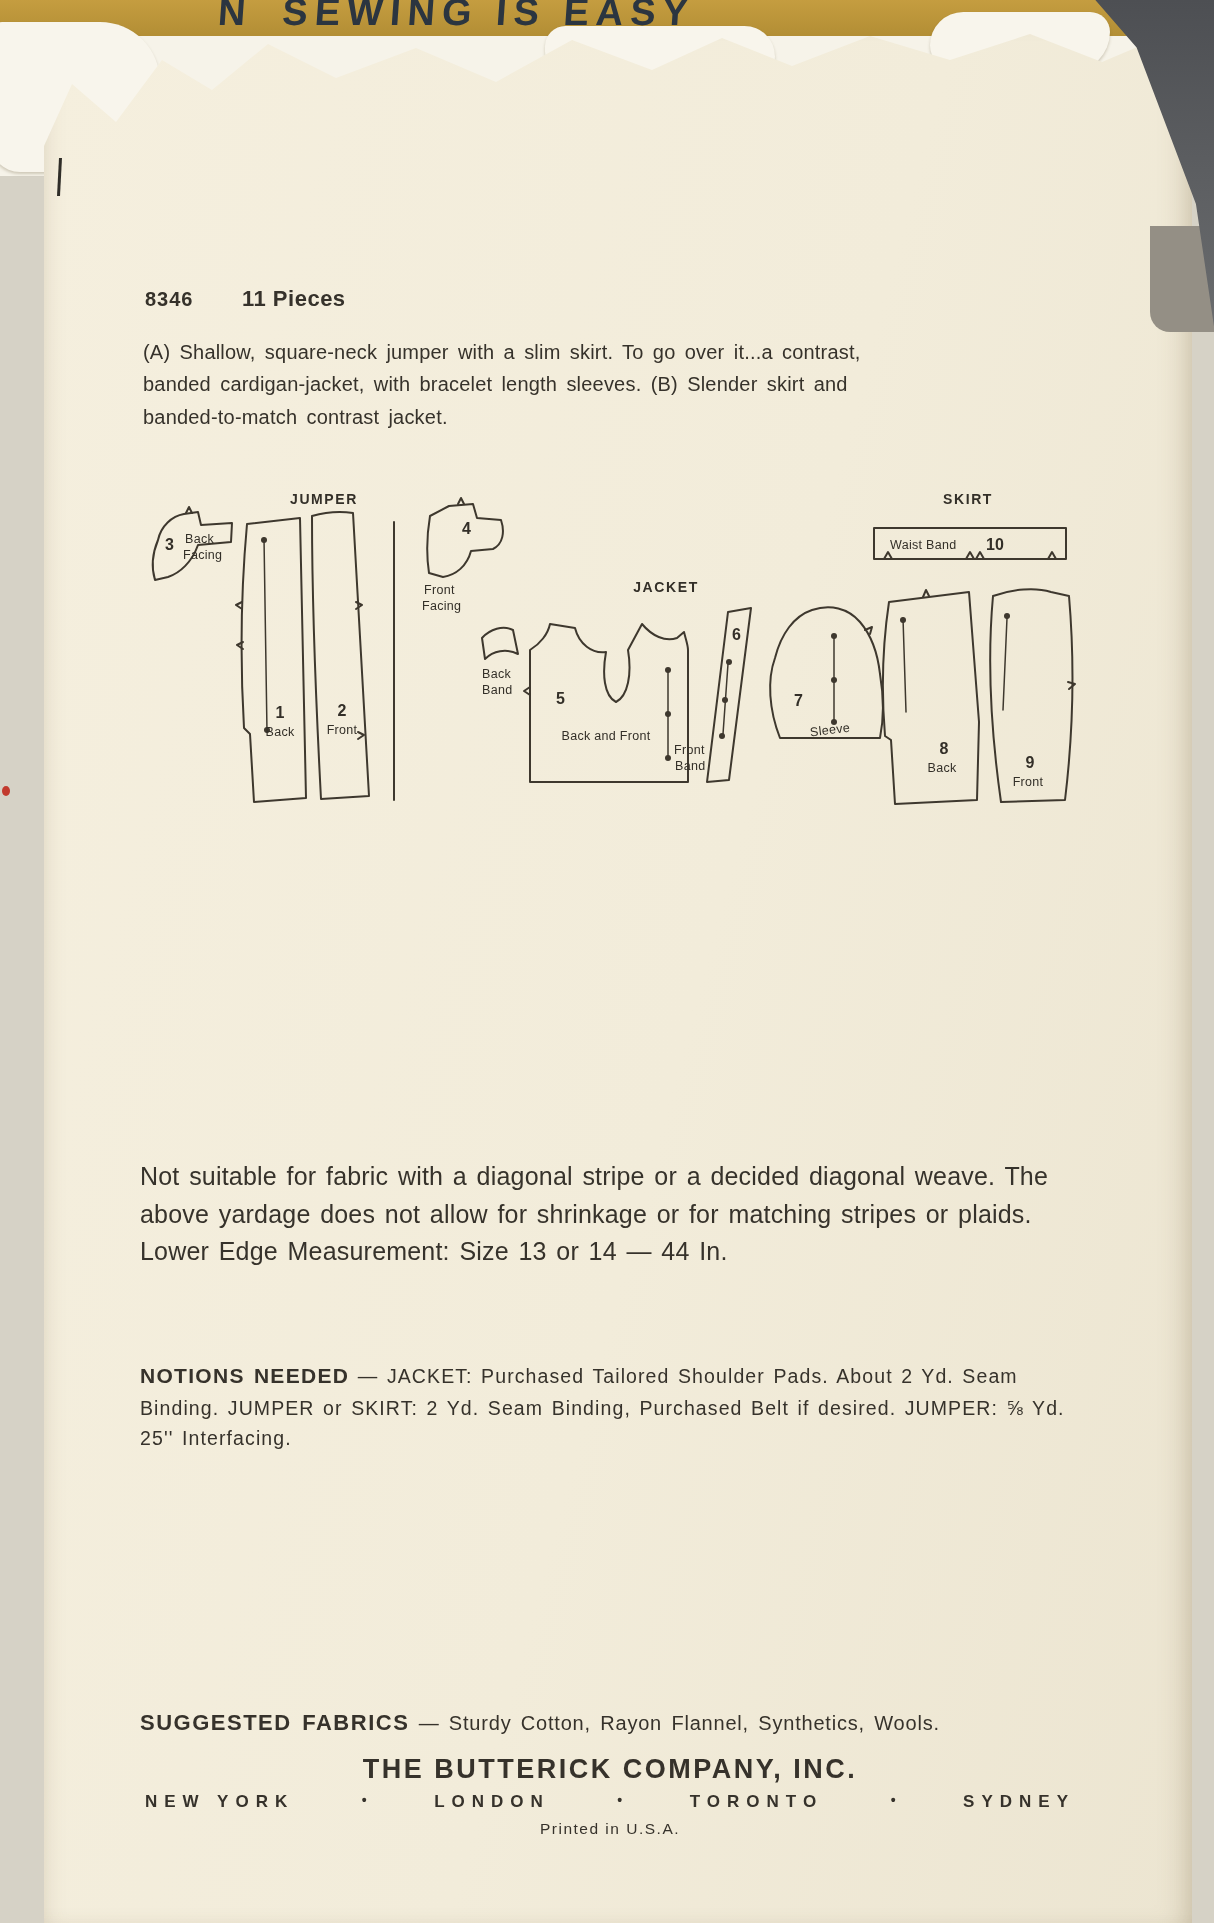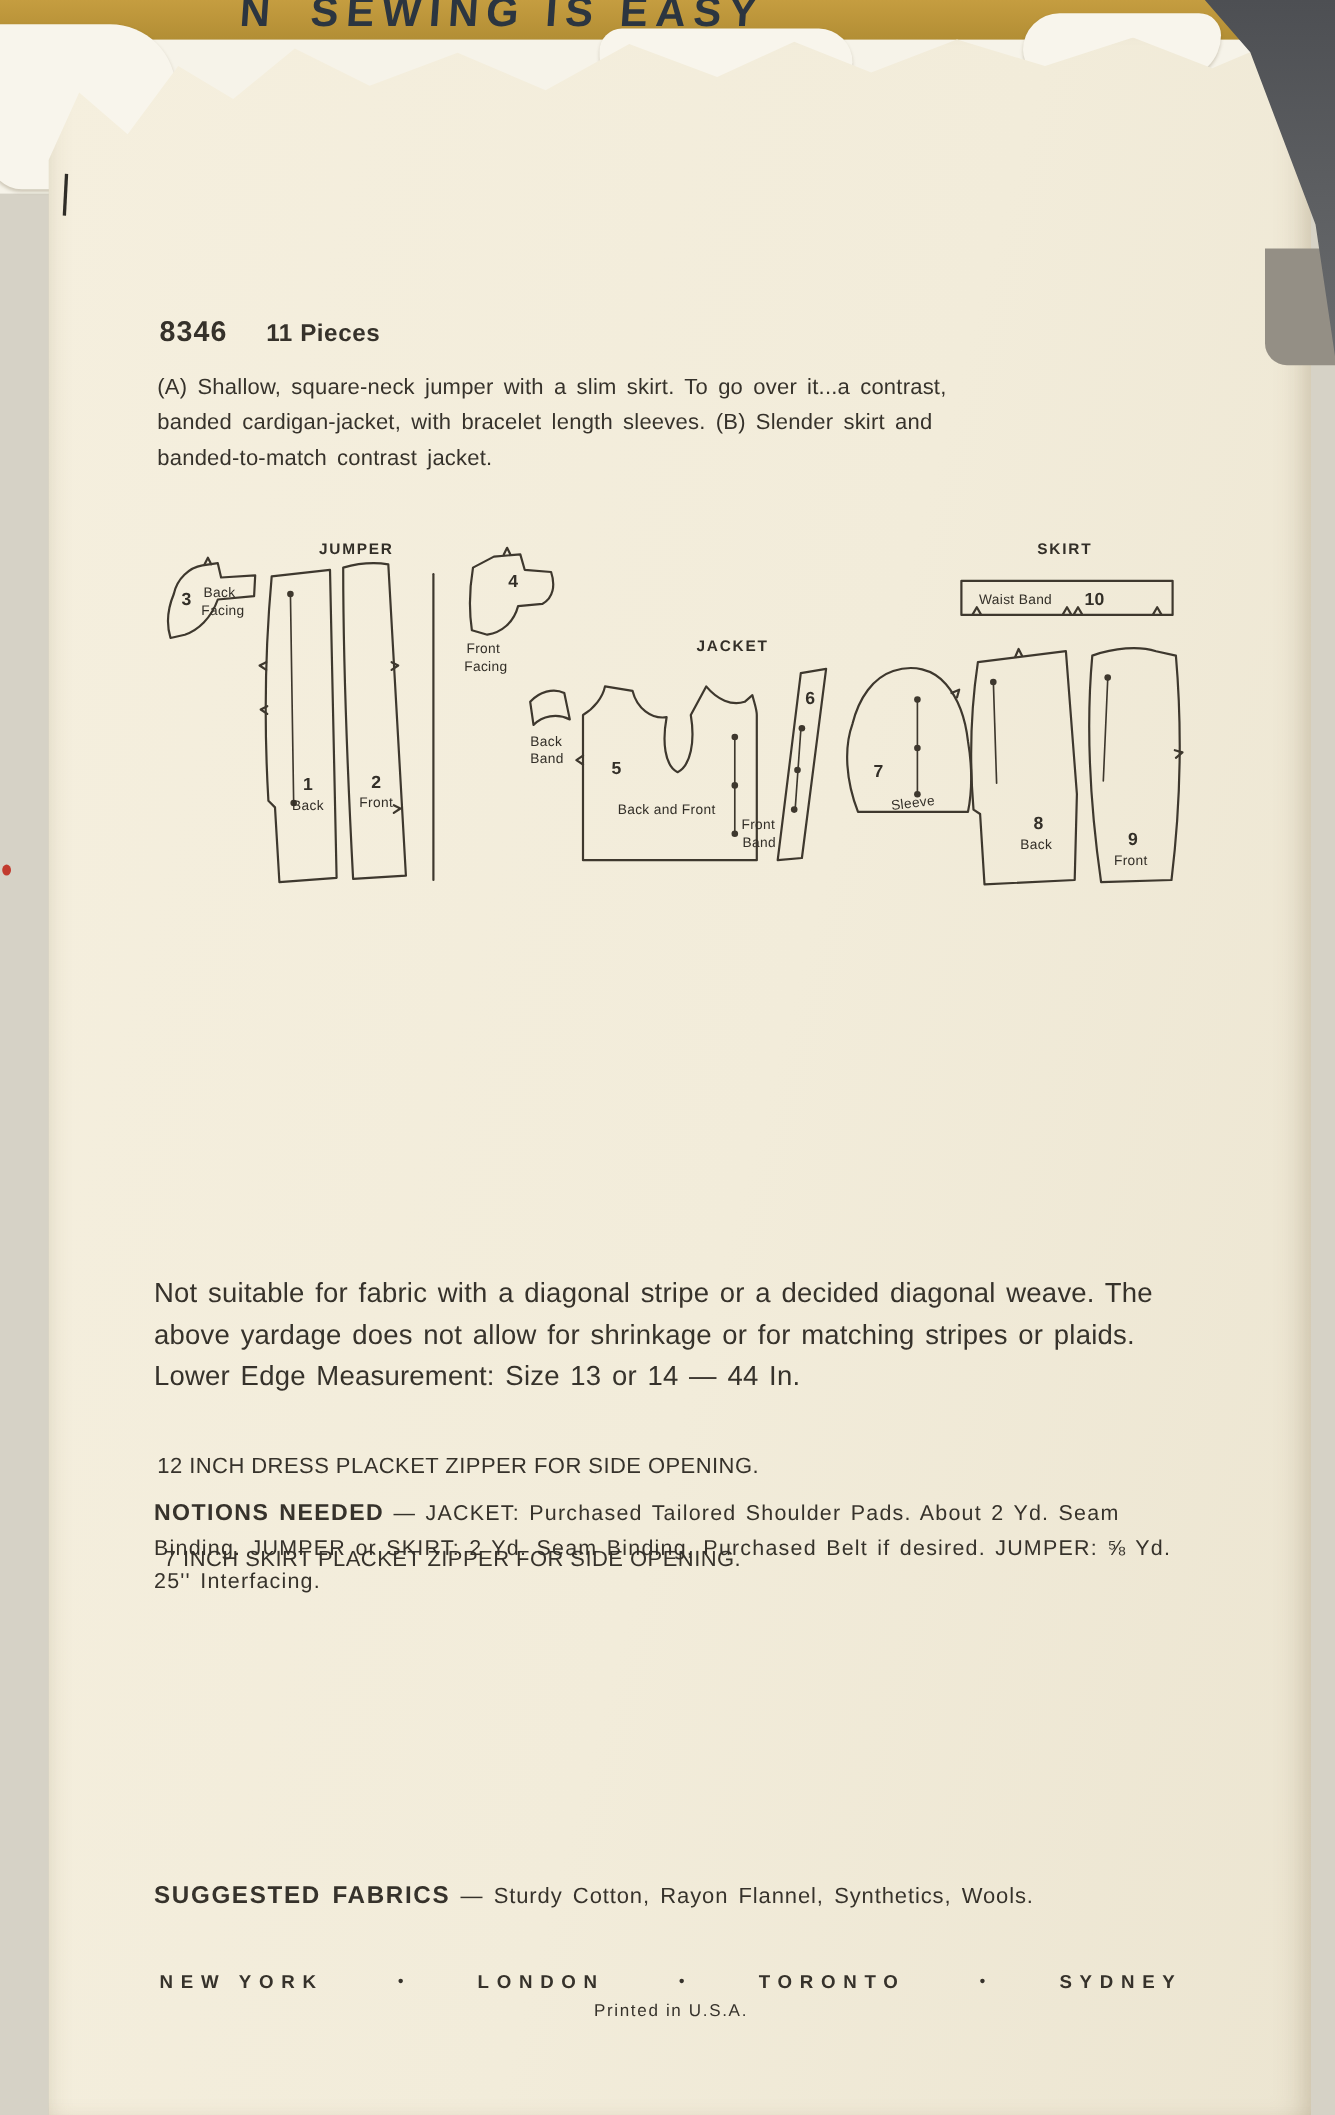--- a/index.html
+++ b/index.html
@@ -30,21 +30,21 @@
   #corner-gray{position:absolute;left:1150px;top:226px;width:64px;height:106px;z-index:4;
     background:#948f85;border-radius:0 0 0 20px;}
   #pen-mark{position:absolute;left:58px;top:158px;width:3px;height:38px;background:#2f2d28;
     transform:rotate(3deg);z-index:6;}
   #red-speck{position:absolute;left:2px;top:786px;width:8px;height:10px;background:#c23a2d;
     border-radius:50%;z-index:6;}
 
   
   .blk{position:absolute;z-index:6;}
   #header{left:145px;top:286px;width:740px;display:flex;align-items:baseline;}
-  #header .num{font-size:26px;font-weight:700;width:97px;letter-spacing:1px;}
+  #header .num{font-size:20px;font-weight:700;width:97px;letter-spacing:1px;}
   #header .ttl{font-size:25px;font-weight:700;letter-spacing:.4px;flex:1;}
   #header .pcs{font-size:22px;font-weight:700;letter-spacing:.5px;}
 
   #desc{left:143px;top:336px;width:748px;font-size:20px;line-height:1.62;
         word-spacing:3.5px;letter-spacing:.2px;}
 
   #diagram{left:128px;top:482px;}
   #diagram path,#diagram line,#diagram rect,#diagram polyline{fill:none;stroke:#3e382e;
      stroke-width:2;stroke-linejoin:round;stroke-linecap:round;}
   #diagram .thin{stroke-width:1.5;}
@@ -317,24 +317,20 @@
             <div class="ycell">1⅝</div>
             <div class="ycell">1⅝</div>
           </div>
         </div>
       </div>
     <div class="ydiv"></div>
   </div>
 
   <div id="note" class="blk">Not suitable for fabric with a diagonal stripe or a decided diagonal weave. The above yardage does not allow for shrinkage or for matching stripes or plaids. Lower Edge Measurement: Size 13 or 14 — 44 In.</div>
   <div id="rule1" class="rule"></div>
-  <div id="zippers" class="blk">
-    <div>12 INCH DRESS PLACKET ZIPPER FOR SIDE OPENING.</div>
-    <div> 7 INCH SKIRT PLACKET ZIPPER FOR SIDE OPENING.</div>
-  </div>
   <div id="rule2" class="rule"></div>
 
   <div id="notions" class="blk">
     <span class="nh">NOTIONS NEEDED</span>
     <span>— JACKET: Purchased Tailored Shoulder Pads. About 2 Yd. Seam Binding. JUMPER or SKIRT: 2 Yd. Seam Binding, Purchased Belt if desired. JUMPER: ⅝ Yd. 25'' Interfacing.</span>
   </div>
   <div id="rule3" class="rule"></div>
 
   <div id="meas">
     <div class="m-head">
@@ -438,20 +434,21 @@
       </div>
     <div class="mdiv"></div>
   </div>
 
   <div id="fabrics" class="blk">
     <span class="fh">SUGGESTED FABRICS</span>
     <span>— Sturdy Cotton, Rayon Flannel, Synthetics, Wools.</span>
   </div>
   <div id="rule4" class="rule"></div>
 
+  <div id="fcompany" class="blk">THE BUTTERICK COMPANY, INC.</div>
   <div id="fcities" class="blk">
     <span>NEW YORK</span>
     <span class="bullet">•</span>
     <span>LONDON</span>
     <span class="bullet">•</span>
     <span>TORONTO</span>
     <span class="bullet">•</span>
     <span>SYDNEY</span>
   </div>
   <div id="fprinted" class="blk">Printed in U.S.A.</div>

